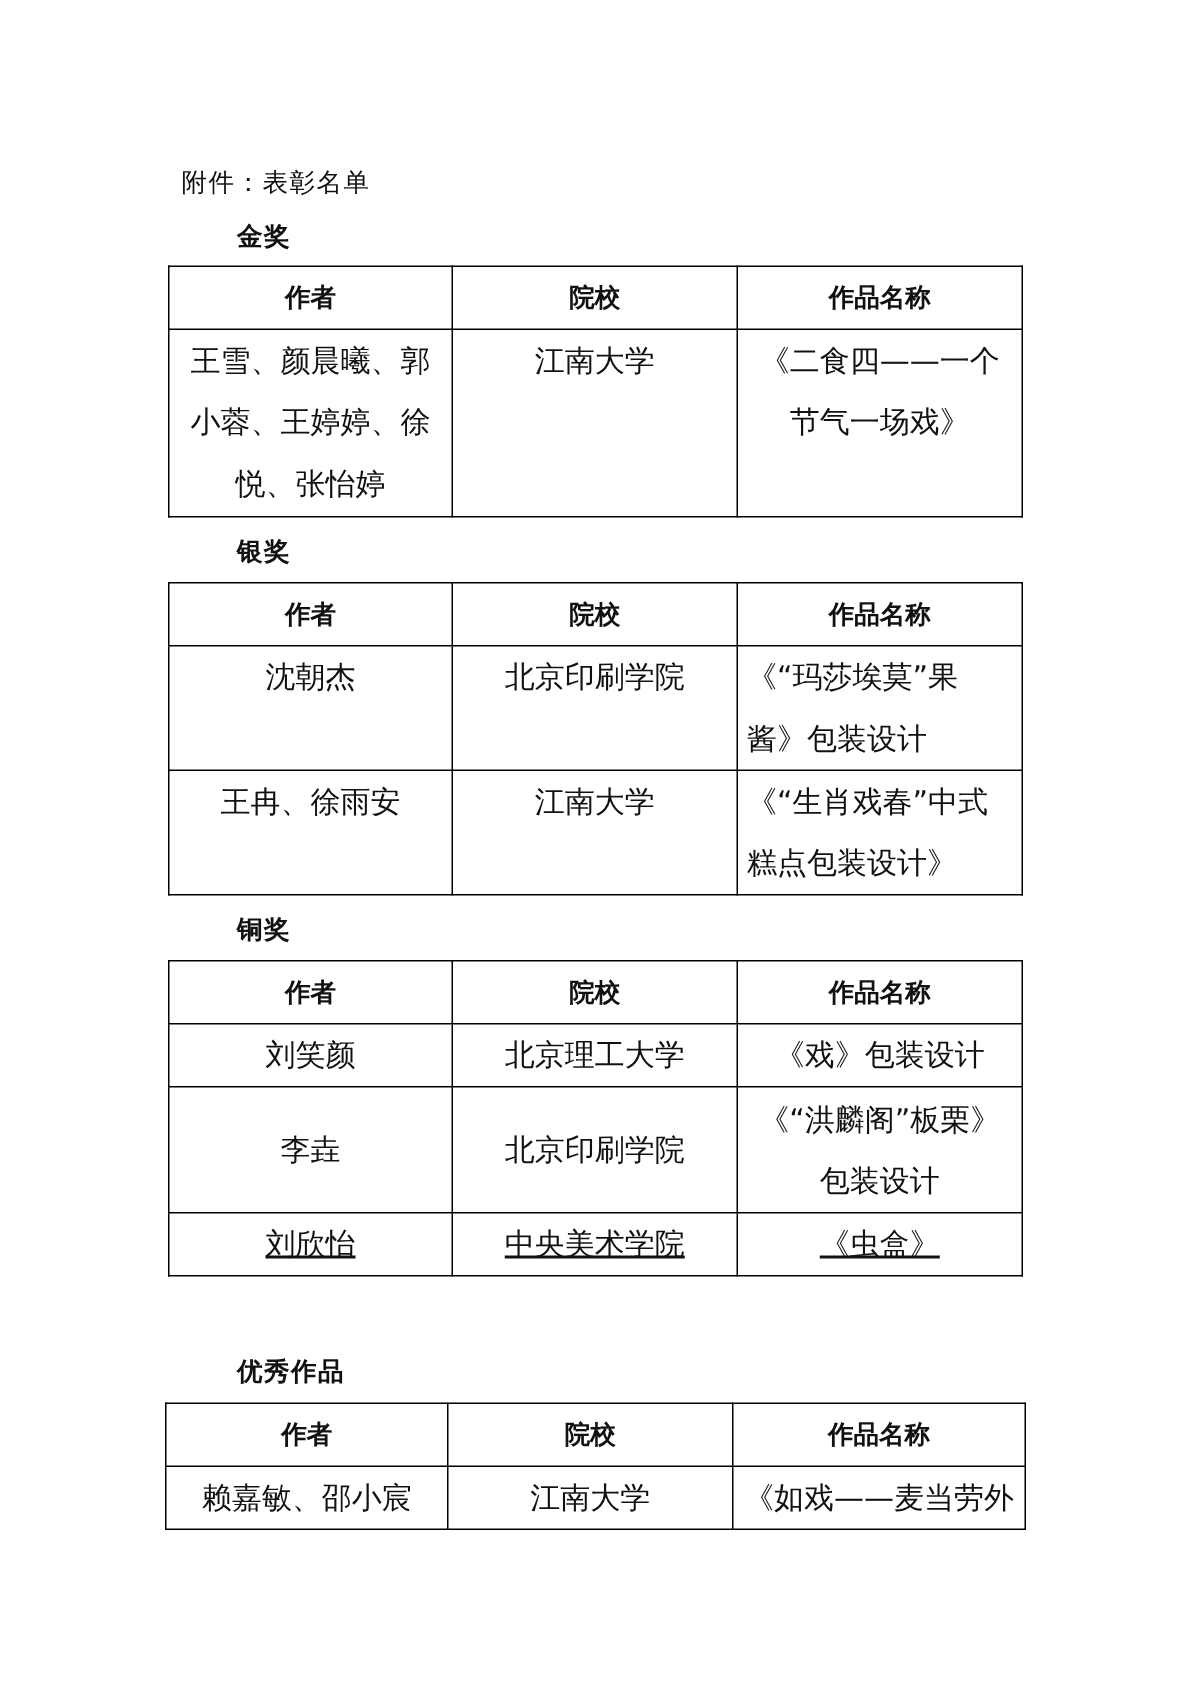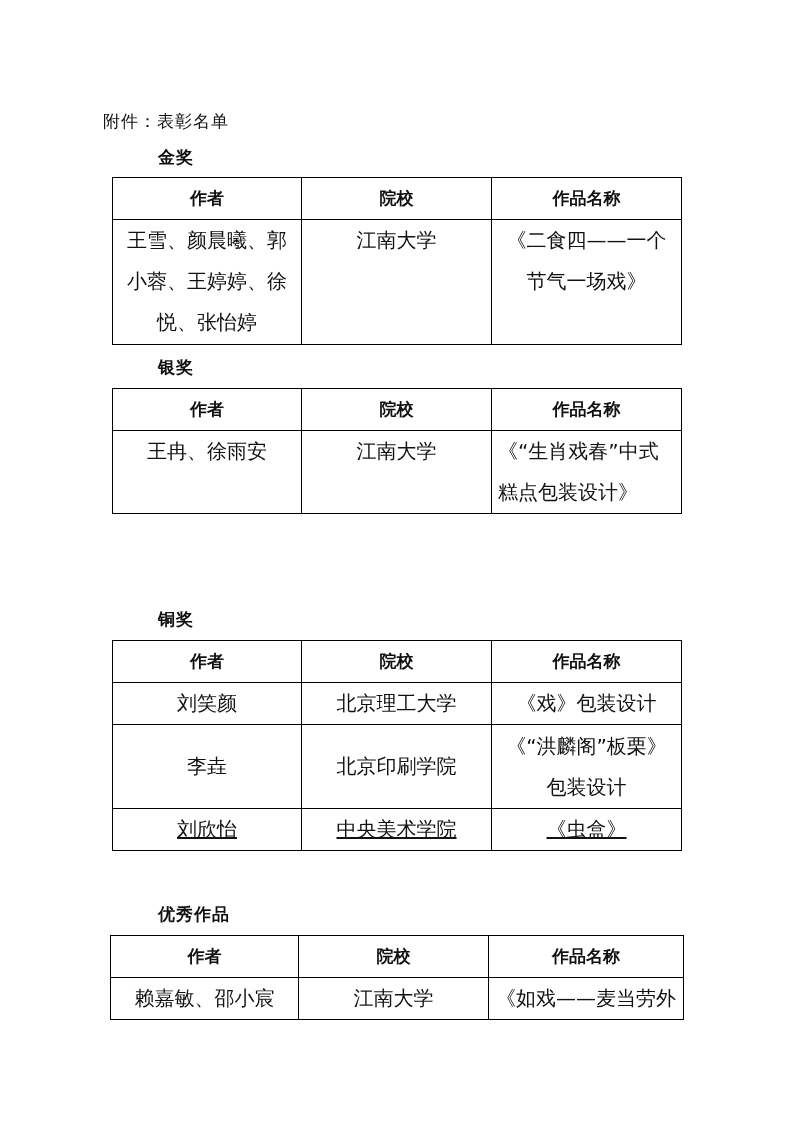--- a/index.html
+++ b/index.html
@@ -1,18 +1,18 @@
 <!DOCTYPE html>
 <html><head>
 <meta charset="utf-8">
 <style>
   html, body { margin: 0; padding: 0; background: #ffffff; }
   body { width: 793px; height: 1122px; position: relative; overflow: hidden;
          font-family: "DejaVu Sans", "Liberation Sans", sans-serif; color: #111; }
-  .attach-title { position: absolute; left: 103px; top: 110px; font-size: 17px; font-family: "DejaVu Serif", serif; letter-spacing: 1px; }
+  .attach-title { position: absolute; left: 121px; top: 110px; font-size: 17px; font-family: "DejaVu Serif", serif; letter-spacing: 1px; }
   .section-title { position: absolute; left: 158px; font-size: 17px; font-weight: bold; letter-spacing: 1px; }
   table.award { position: absolute; border-collapse: collapse; table-layout: fixed; }
   table.award td, table.award th { border: 1.3px solid #000; text-align: center; font-size: 20px; padding: 0 6px; vertical-align: middle; }
   table.award th { font-weight: bold; height: 41px; font-size: 17px; }
   table.award td { line-height: 41px; }
   td.top { vertical-align: top !important; }
   td.left { text-align: left !important; }
 </style>
 </head>
 <body>
@@ -45,20 +45,25 @@
   <colgroup>
       <col style="width:189px">
       <col style="width:190px">
       <col style="width:190px">
     </colgroup>
   <tbody>
       <tr>
     <th>作者</th>
     <th>院校</th>
     <th>作品名称</th>
+  </tr>
+  <tr style="height:83px;">
+    <td class="top">沈朝杰</td>
+    <td class="top">北京印刷学院</td>
+    <td class="top left">《“玛莎埃莫”果酱》包装设计</td>
   </tr>
   <tr style="height:83px;">
     <td class="top">王冉、徐雨安</td>
     <td class="top">江南大学</td>
     <td class="top left">《“生肖戏春”中式糕点包装设计》</td>
   </tr>
 </tbody>
   </table>
 
 <div class="section-title" style="top:608px;">铜奖</div>

